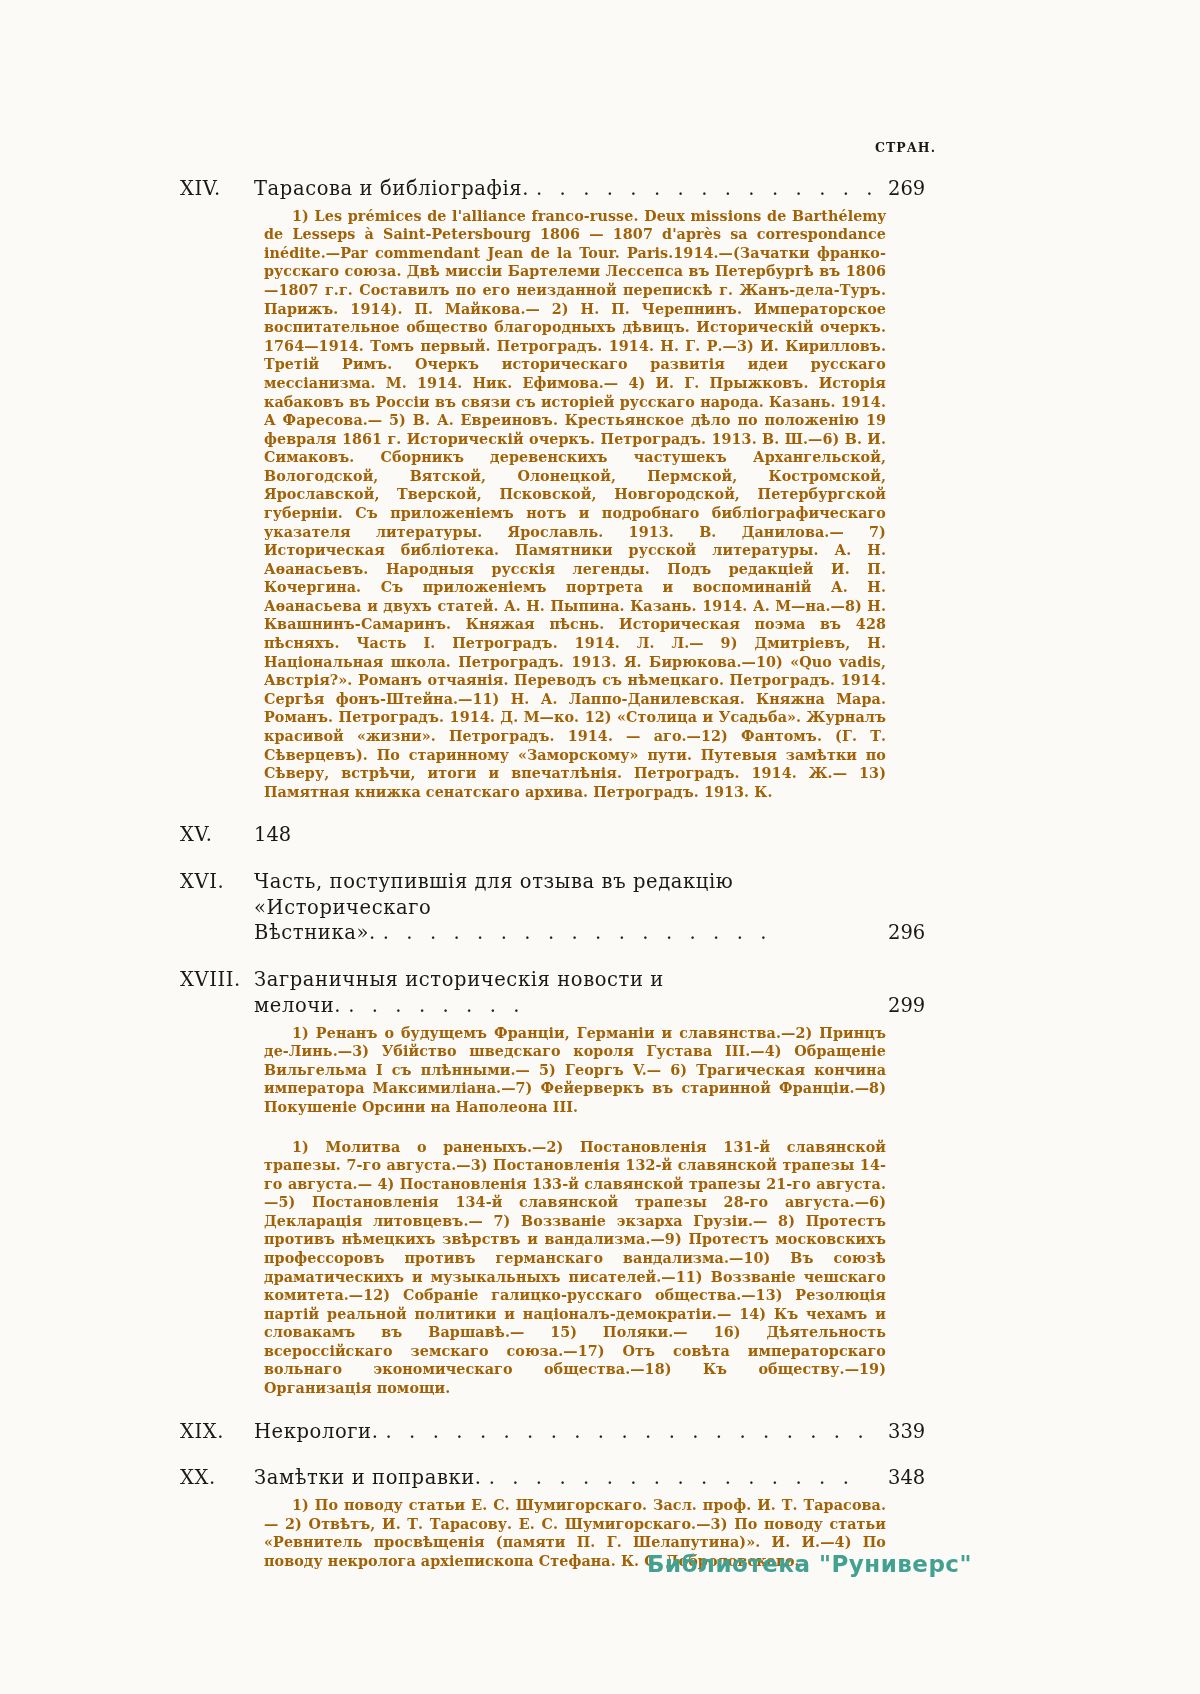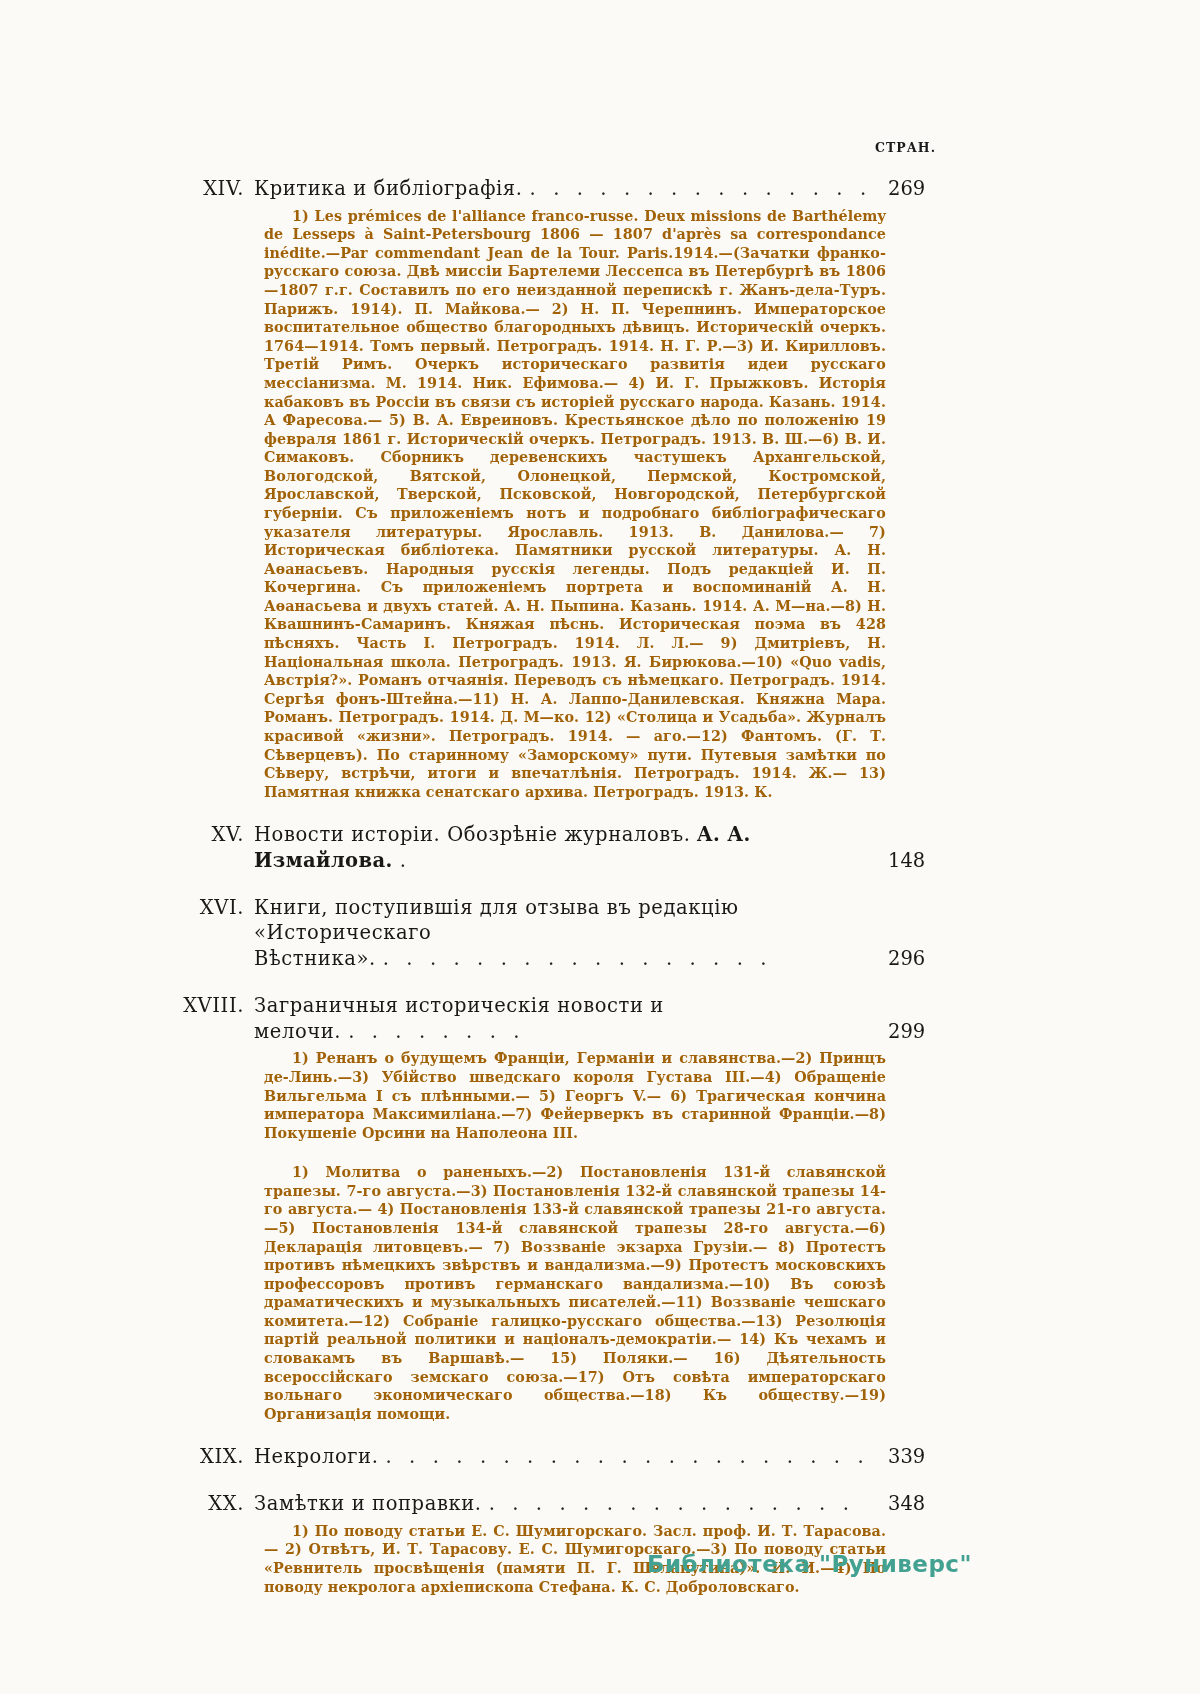--- a/index.html
+++ b/index.html
@@ -17,21 +17,21 @@
     text-align:right;
     font-size:12.5px;font-weight:bold;letter-spacing:1px;
     margin:0 2px 10px 0;color:#1a1a1a;
   }
   .entry{margin-top:21px;}
   .entry:first-of-type{margin-top:2px;}
   .entry-head{
     display:flex;align-items:flex-start;
     font-size:19.5px;line-height:1.32;letter-spacing:0.6px;color:#1b1916;
   }
-  .numeral{flex:none;width:64px;text-align:right;padding-right:10px;}
+  .numeral{flex:none;width:64px;padding-right:10px;}
   .head-mid{flex:1;min-width:0;}
   .author{font-weight:bold;letter-spacing:0.4px;margin-left:6px;}
   .author:empty{margin:0;}
   .dots{margin-left:7px;word-spacing:10px;color:#26221e;white-space:nowrap;}
   .pagenum{flex:none;width:50px;text-align:left;align-self:flex-end;letter-spacing:0;}
   .annotation{
     margin:5px 0 0 84px;width:622px;
     text-align:justify;text-indent:28px;
     font-size:14.3px;font-weight:bold;line-height:1.3;
     letter-spacing:0.1px;color:#a16207;
@@ -48,39 +48,38 @@
 <body>
 
 <div class="page">
   <div class="content">
 
     <div class="col-header">СТРАН.</div>
 
     <div class="entry">
       <div class="entry-head">
         <span class="numeral">XIV.</span>
-        <span class="head-mid"><span>Критика и библіографія.</span><span class="author"></span><span class="dots">. . . . . . . . . . . . . . .</span></span>
+        <span class="head-mid"><span>Тарасова и библіографія.</span><span class="author"></span><span class="dots">. . . . . . . . . . . . . . .</span></span>
         <span class="pagenum">269</span>
       </div>
       <div class="annotation">1) Les prémices de l'alliance franco-russe. Deux missions de Barthélemy de Lesseps à Saint-Petersbourg 1806 — 1807 d'après sa correspondance inédite.—Par commendant Jean de la Tour. Paris.1914.—(Зачатки франко-русскаго союза. Двѣ миссіи Бартелеми Лессепса въ Петербургѣ въ 1806—1807 г.г. Составилъ по его неизданной перепискѣ г. Жанъ-дела-Туръ. Парижъ. 1914). П. Майкова.— 2) Н. П. Черепнинъ. Императорское воспитательное общество благородныхъ дѣвицъ. Историческій очеркъ. 1764—1914. Томъ первый. Петроградъ. 1914. Н. Г. Р.—3) И. Кирилловъ. Третій Римъ. Очеркъ историческаго развитія идеи русскаго мессіанизма. М. 1914. Ник. Ефимова.— 4) И. Г. Прыжковъ. Исторія кабаковъ въ Россіи въ связи съ исторіей русскаго народа. Казань. 1914. А Фаресова.— 5) В. А. Евреиновъ. Крестьянское дѣло по положенію 19 февраля 1861 г. Историческій очеркъ. Петроградъ. 1913. В. Ш.—6) В. И. Симаковъ. Сборникъ деревенскихъ частушекъ Архангельской, Вологодской, Вятской, Олонецкой, Пермской, Костромской, Ярославской, Тверской, Псковской, Новгородской, Петербургской губерніи. Съ приложеніемъ нотъ и подробнаго библіографическаго указателя литературы. Ярославль. 1913. В. Данилова.— 7) Историческая библіотека. Памятники русской литературы. А. Н. Аѳанасьевъ. Народныя русскія легенды. Подъ редакціей И. П. Кочергина. Съ приложеніемъ портрета и воспоминаній А. Н. Аѳанасьева и двухъ статей. А. Н. Пыпина. Казань. 1914. А. М—на.—8) Н. Квашнинъ-Самаринъ. Княжая пѣснь. Историческая поэма въ 428 пѣсняхъ. Часть I. Петроградъ. 1914. Л. Л.— 9) Дмитріевъ, Н. Національная школа. Петроградъ. 1913. Я. Бирюкова.—10) «Quo vadis, Австрія?». Романъ отчаянія. Переводъ съ нѣмецкаго. Петроградъ. 1914. Сергѣя фонъ-Штейна.—11) Н. А. Лаппо-Данилевская. Княжна Мара. Романъ. Петроградъ. 1914. Д. М—ко. 12) «Столица и Усадьба». Журналъ красивой «жизни». Петроградъ. 1914. — аго.—12) Фантомъ. (Г. Т. Сѣверцевъ). По старинному «Заморскому» пути. Путевыя замѣтки по Сѣверу, встрѣчи, итоги и впечатлѣнія. Петроградъ. 1914. Ж.— 13) Памятная книжка сенатскаго архива. Петроградъ. 1913. К.</div>
     </div>
 
     <div class="entry">
       <div class="entry-head">
         <span class="numeral">XV.</span>
-        <span class="head-mid"><span>Новости исторіи. Обозрѣніе журналовъ.</span><span class="author">А. А. Измайлова.</span><span class="dots">.</span></span>
         <span class="pagenum">148</span>
       </div>
 
     </div>
 
     <div class="entry">
       <div class="entry-head">
         <span class="numeral">XVI.</span>
-        <span class="head-mid"><span>Книги, поступившія для отзыва въ редакцію «Историческаго Вѣстника».</span><span class="author"></span><span class="dots">. . . . . . . . . . . . . . . . .</span></span>
+        <span class="head-mid"><span>Часть, поступившія для отзыва въ редакцію «Историческаго Вѣстника».</span><span class="author"></span><span class="dots">. . . . . . . . . . . . . . . . .</span></span>
         <span class="pagenum">296</span>
       </div>
 
     </div>
 
     <div class="entry">
       <div class="entry-head">
         <span class="numeral">XVIII.</span>
         <span class="head-mid"><span>Заграничныя историческія новости и мелочи.</span><span class="author"></span><span class="dots">. . . . . . . .</span></span>
         <span class="pagenum">299</span>

